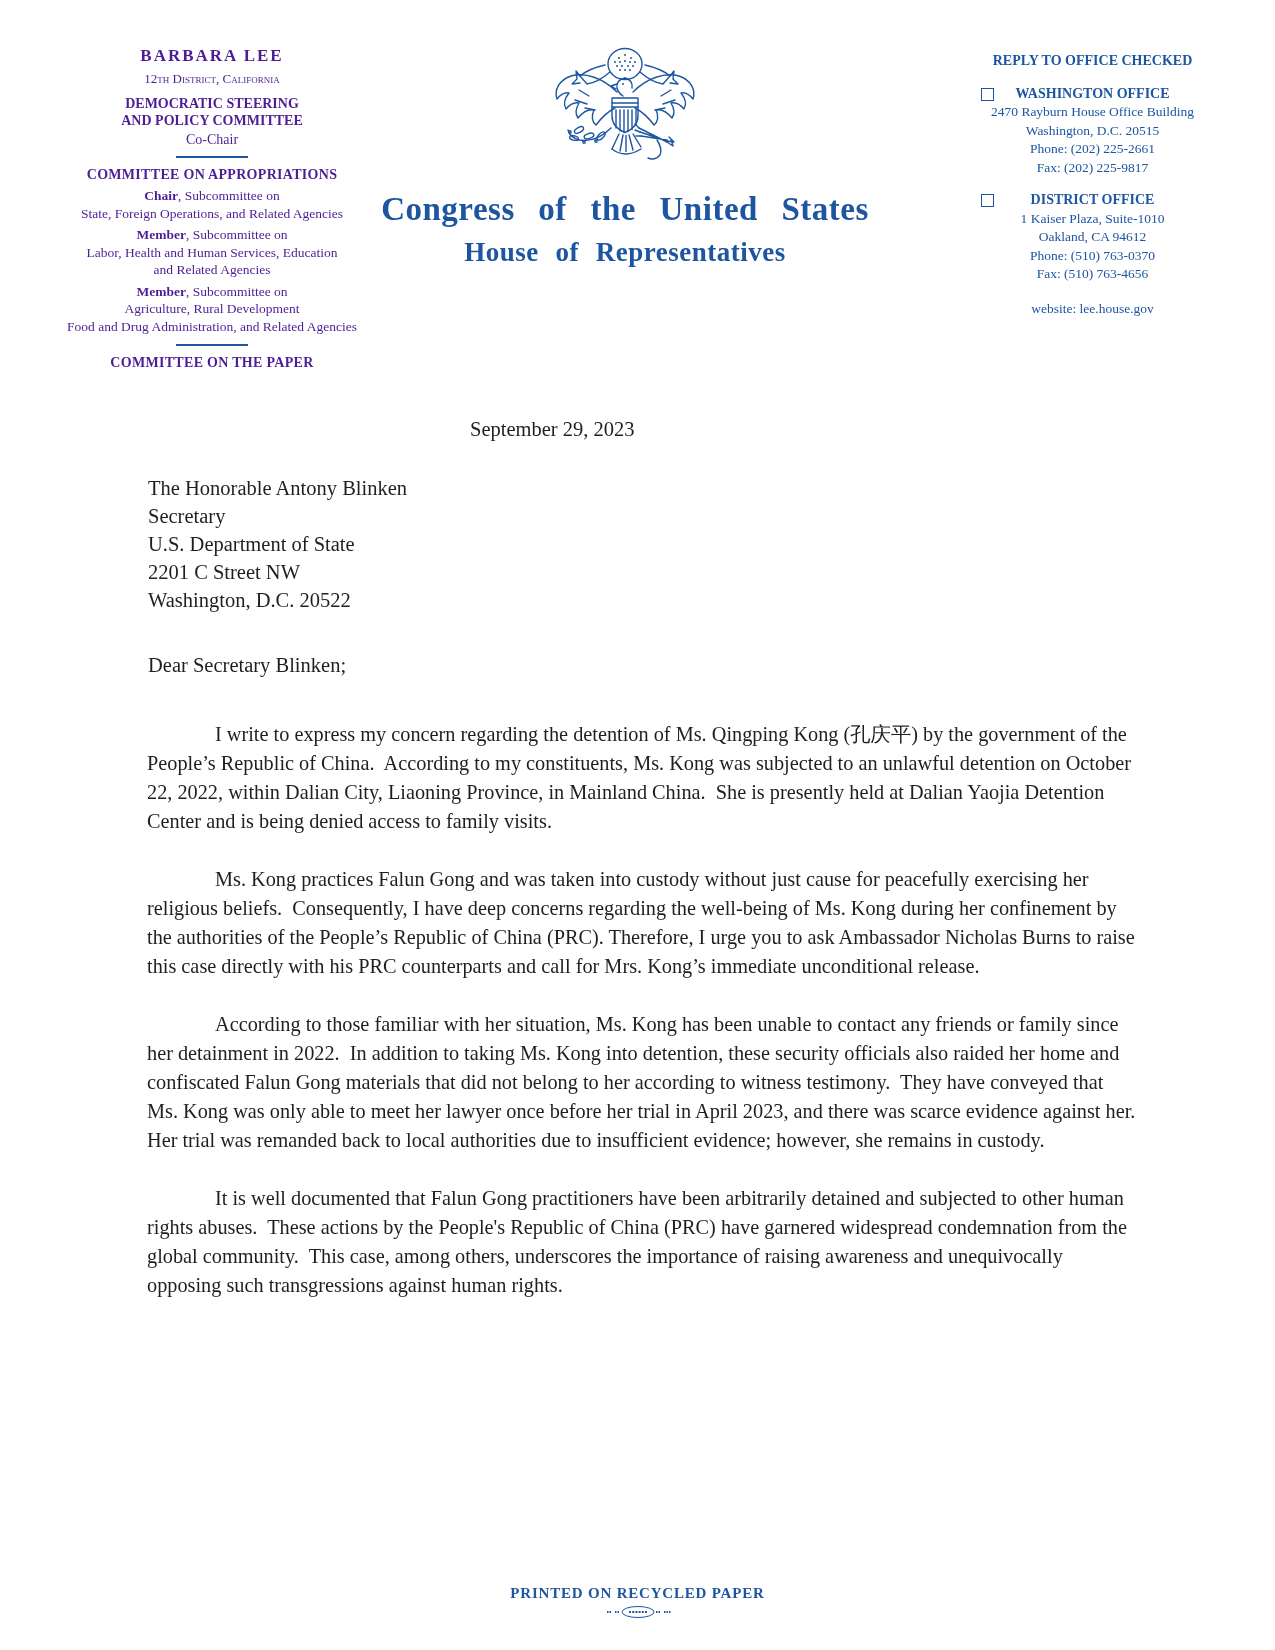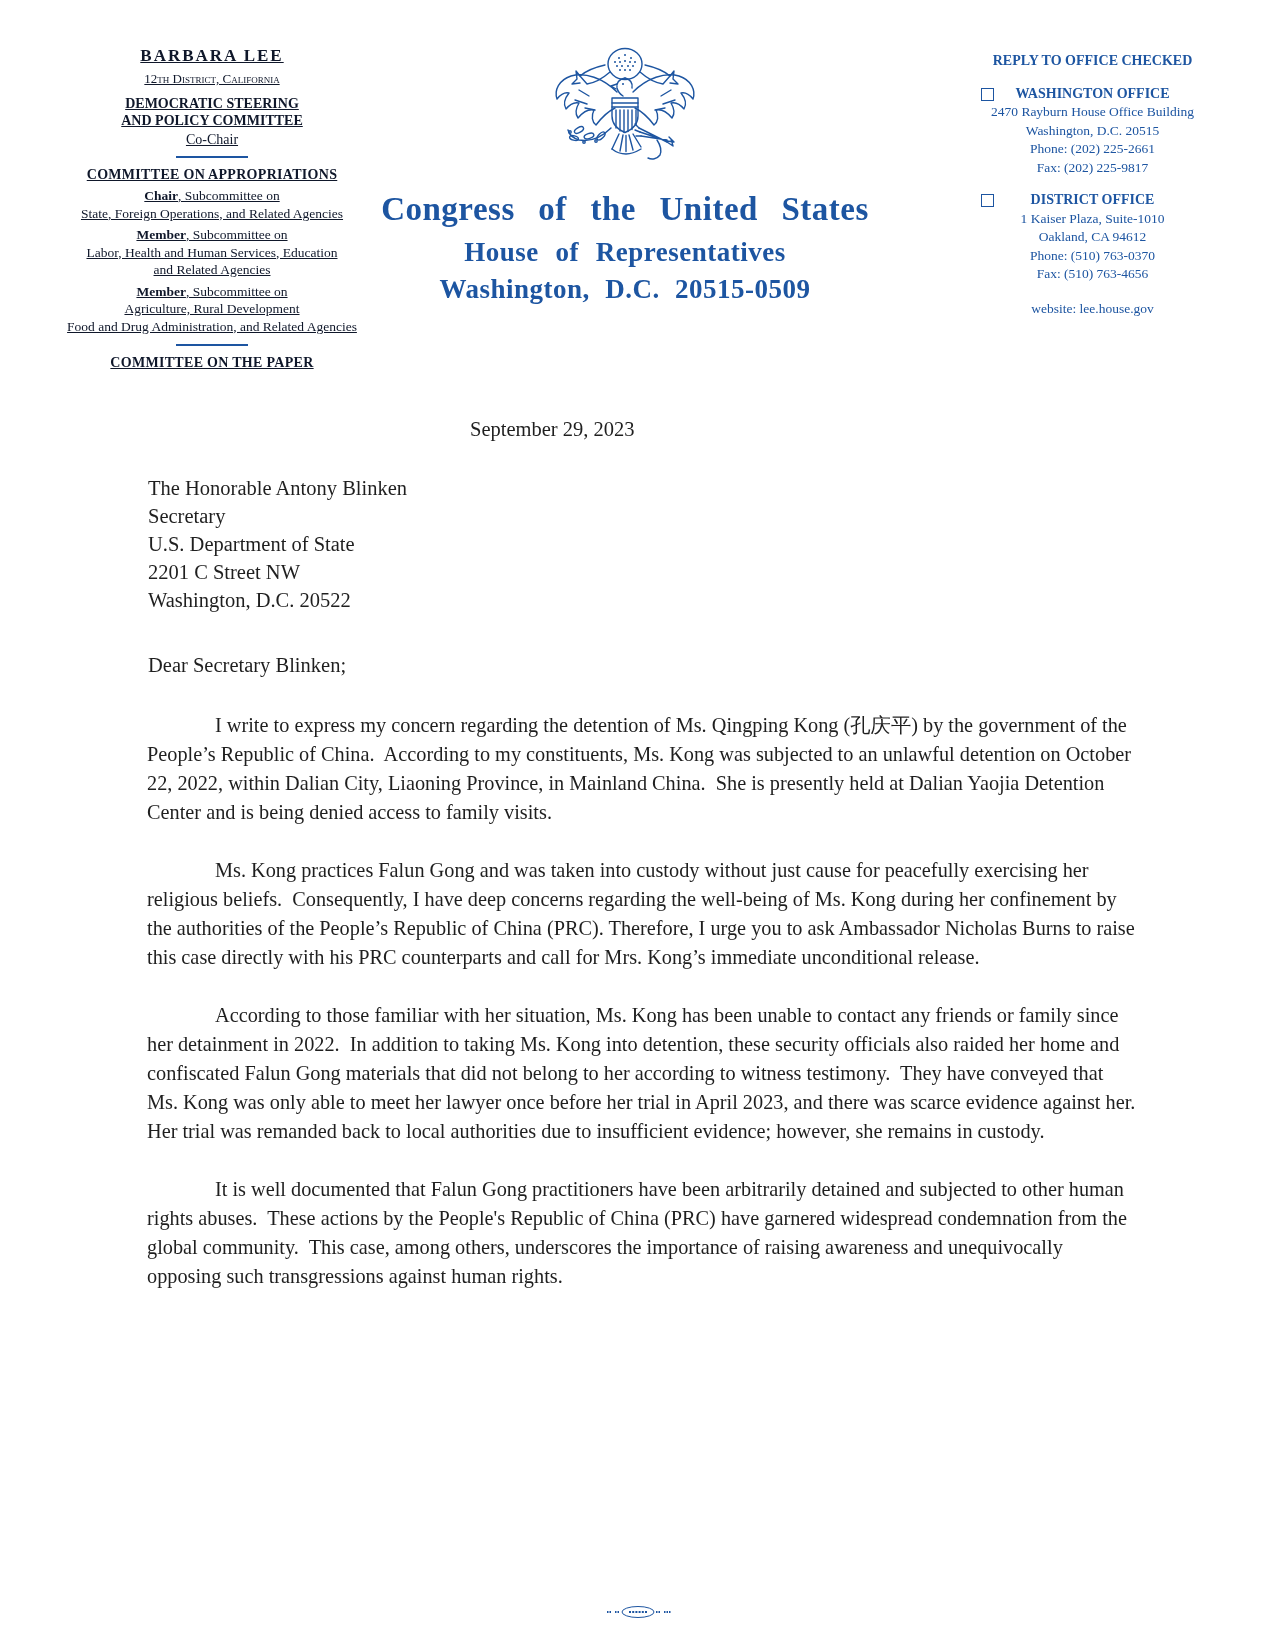--- a/index.html
+++ b/index.html
@@ -7,21 +7,21 @@
     position: relative;
     width: 1275px;
     height: 1650px;
     background: #ffffff;
     font-family: "Liberation Serif", serif;
     color: #1f1f1f;
     overflow: hidden;
   }
   .lh-left {
     position: absolute; left: 62px; top: 46px; width: 300px;
-    text-align: center; color: #0f172a; text-decoration: underline;
+    text-align: center; color: #4c1d95;
   }
   .lh-left .name   { font-size: 17px; font-weight: bold; letter-spacing: 2px; line-height: 20px; }
   .lh-left .district { font-size: 13px; font-variant: small-caps; line-height: 18px; margin-top: 4px; }
   .lh-left .bold-line { font-size: 14px; font-weight: bold; line-height: 17px; }
   .lh-left .steer1 { margin-top: 7px; }
   .lh-left .cochair { font-size: 14px; line-height: 17px; margin-top: 2px; }
   .lh-rule { width: 72px; height: 2px; background: #1d55a1; margin: 8px auto 8px auto; }
   .lh-left .cmte-title { font-size: 14px; font-weight: bold; line-height: 17px; letter-spacing: 0.3px; }
   .lh-left .group { margin-top: 4px; font-size: 13.5px; line-height: 17.5px; }
   .lh-left .group .lead { font-weight: bold; }
@@ -58,21 +58,21 @@
   }
   .salutation {
     position: absolute; left: 148px; top: 651px;
     font-size: 20.5px; line-height: 28px;
   }
   .paragraphs {
     position: absolute; left: 147px; top: 707px; width: 992px;
     font-size: 20.3px; line-height: 29px;
   }
   .paragraphs p {
-    margin: 4px 0 29px 0;
+    margin: 13px 0 29px 0;
     text-indent: 68px;
     white-space: pre-wrap;
   }
   
   .recycled {
     position: absolute; left: 0; top: 1585px; width: 100%;
     text-align: center; color: #1d55a1;
     font-size: 15px; font-weight: bold; letter-spacing: 0.8px;
   }
   .union-bug { position: absolute; left: 0; top: 1604px; width: 100%; text-align: center; }
@@ -164,21 +164,20 @@
 
           <path d="M90,82 l28,14 M91,86 l27,9 M92,90 l26,4"></path>
           <path d="M118,96 l6,4 l-2,-7 M118,95 l7,1 l-5,-5"></path>
           <path d="M90,82 l-4,-4 m5,8 l-5,-2 m6,6 l-5,0"></path>
           <path d="M108,94 c4,6 5,10 3,15 c-3,4 -8,5 -12,3"></path>
         </g>
       </svg>
     </div>
     <div class="bl1">Congress of the United States</div>
     <div class="bl2">House of Representatives</div>
-    <div class="bl3">Washington, D.C. 20515-0509</div>
   </div>
 
   <div class="lh-right">
     <div class="rtitle">REPLY TO OFFICE CHECKED</div>
     <div class="office">
       <span class="checkbox"></span>
       <div class="oname">WASHINGTON OFFICE</div>
       <div>2470 Rayburn House Office Building</div>
       <div>Washington, D.C. 20515</div>
       <div>Phone: (202) 225-2661</div>
@@ -207,20 +206,21 @@
 
   <div class="salutation">Dear Secretary Blinken;</div>
 
   <div class="paragraphs">
     <p>I write to express my concern regarding the detention of Ms. Qingping Kong (孔庆平) by the government of the People’s Republic of China.  According to my constituents, Ms. Kong was subjected to an unlawful detention on October 22, 2022, within Dalian City, Liaoning Province, in Mainland China.  She is presently held at Dalian Yaojia Detention Center and is being denied access to family visits.</p>
     <p>Ms. Kong practices Falun Gong and was taken into custody without just cause for peacefully exercising her religious beliefs.  Consequently, I have deep concerns regarding the well-being of Ms. Kong during her confinement by the authorities of the People’s Republic of China (PRC). Therefore, I urge you to ask Ambassador Nicholas Burns to raise this case directly with his PRC counterparts and call for Mrs. Kong’s immediate unconditional release.</p>
     <p>According to those familiar with her situation, Ms. Kong has been unable to contact any friends or family since her detainment in 2022.  In addition to taking Ms. Kong into detention, these security officials also raided her home and confiscated Falun Gong materials that did not belong to her according to witness testimony.  They have conveyed that Ms. Kong was only able to meet her lawyer once before her trial in April 2023, and there was scarce evidence against her. Her trial was remanded back to local authorities due to insufficient evidence; however, she remains in custody.</p>
     <p>It is well documented that Falun Gong practitioners have been arbitrarily detained and subjected to other human rights abuses.  These actions by the People's Republic of China (PRC) have garnered widespread condemnation from the global community.  This case, among others, underscores the importance of raising awareness and unequivocally opposing such transgressions against human rights.</p>
   </div>
 
+  <div class="recycled">PRINTED ON RECYCLED PAPER</div>
   <div class="union-bug">
     <svg width="90" height="16" viewBox="0 0 90 16" xmlns="http://www.w3.org/2000/svg">
       <g stroke="#1d55a1" fill="none" stroke-width="1">
         <ellipse cx="45" cy="8" rx="16" ry="5.5"></ellipse>
         <path d="M36,8 h18" stroke-width="2" stroke-dasharray="2 1.2"></path>
         <path d="M22,8 h5 M14,8 h5" stroke-width="2" stroke-dasharray="1.5 1"></path>
         <path d="M63,8 h5 M71,8 h7" stroke-width="2" stroke-dasharray="1.5 1"></path>
       </g>
     </svg>
   </div>

